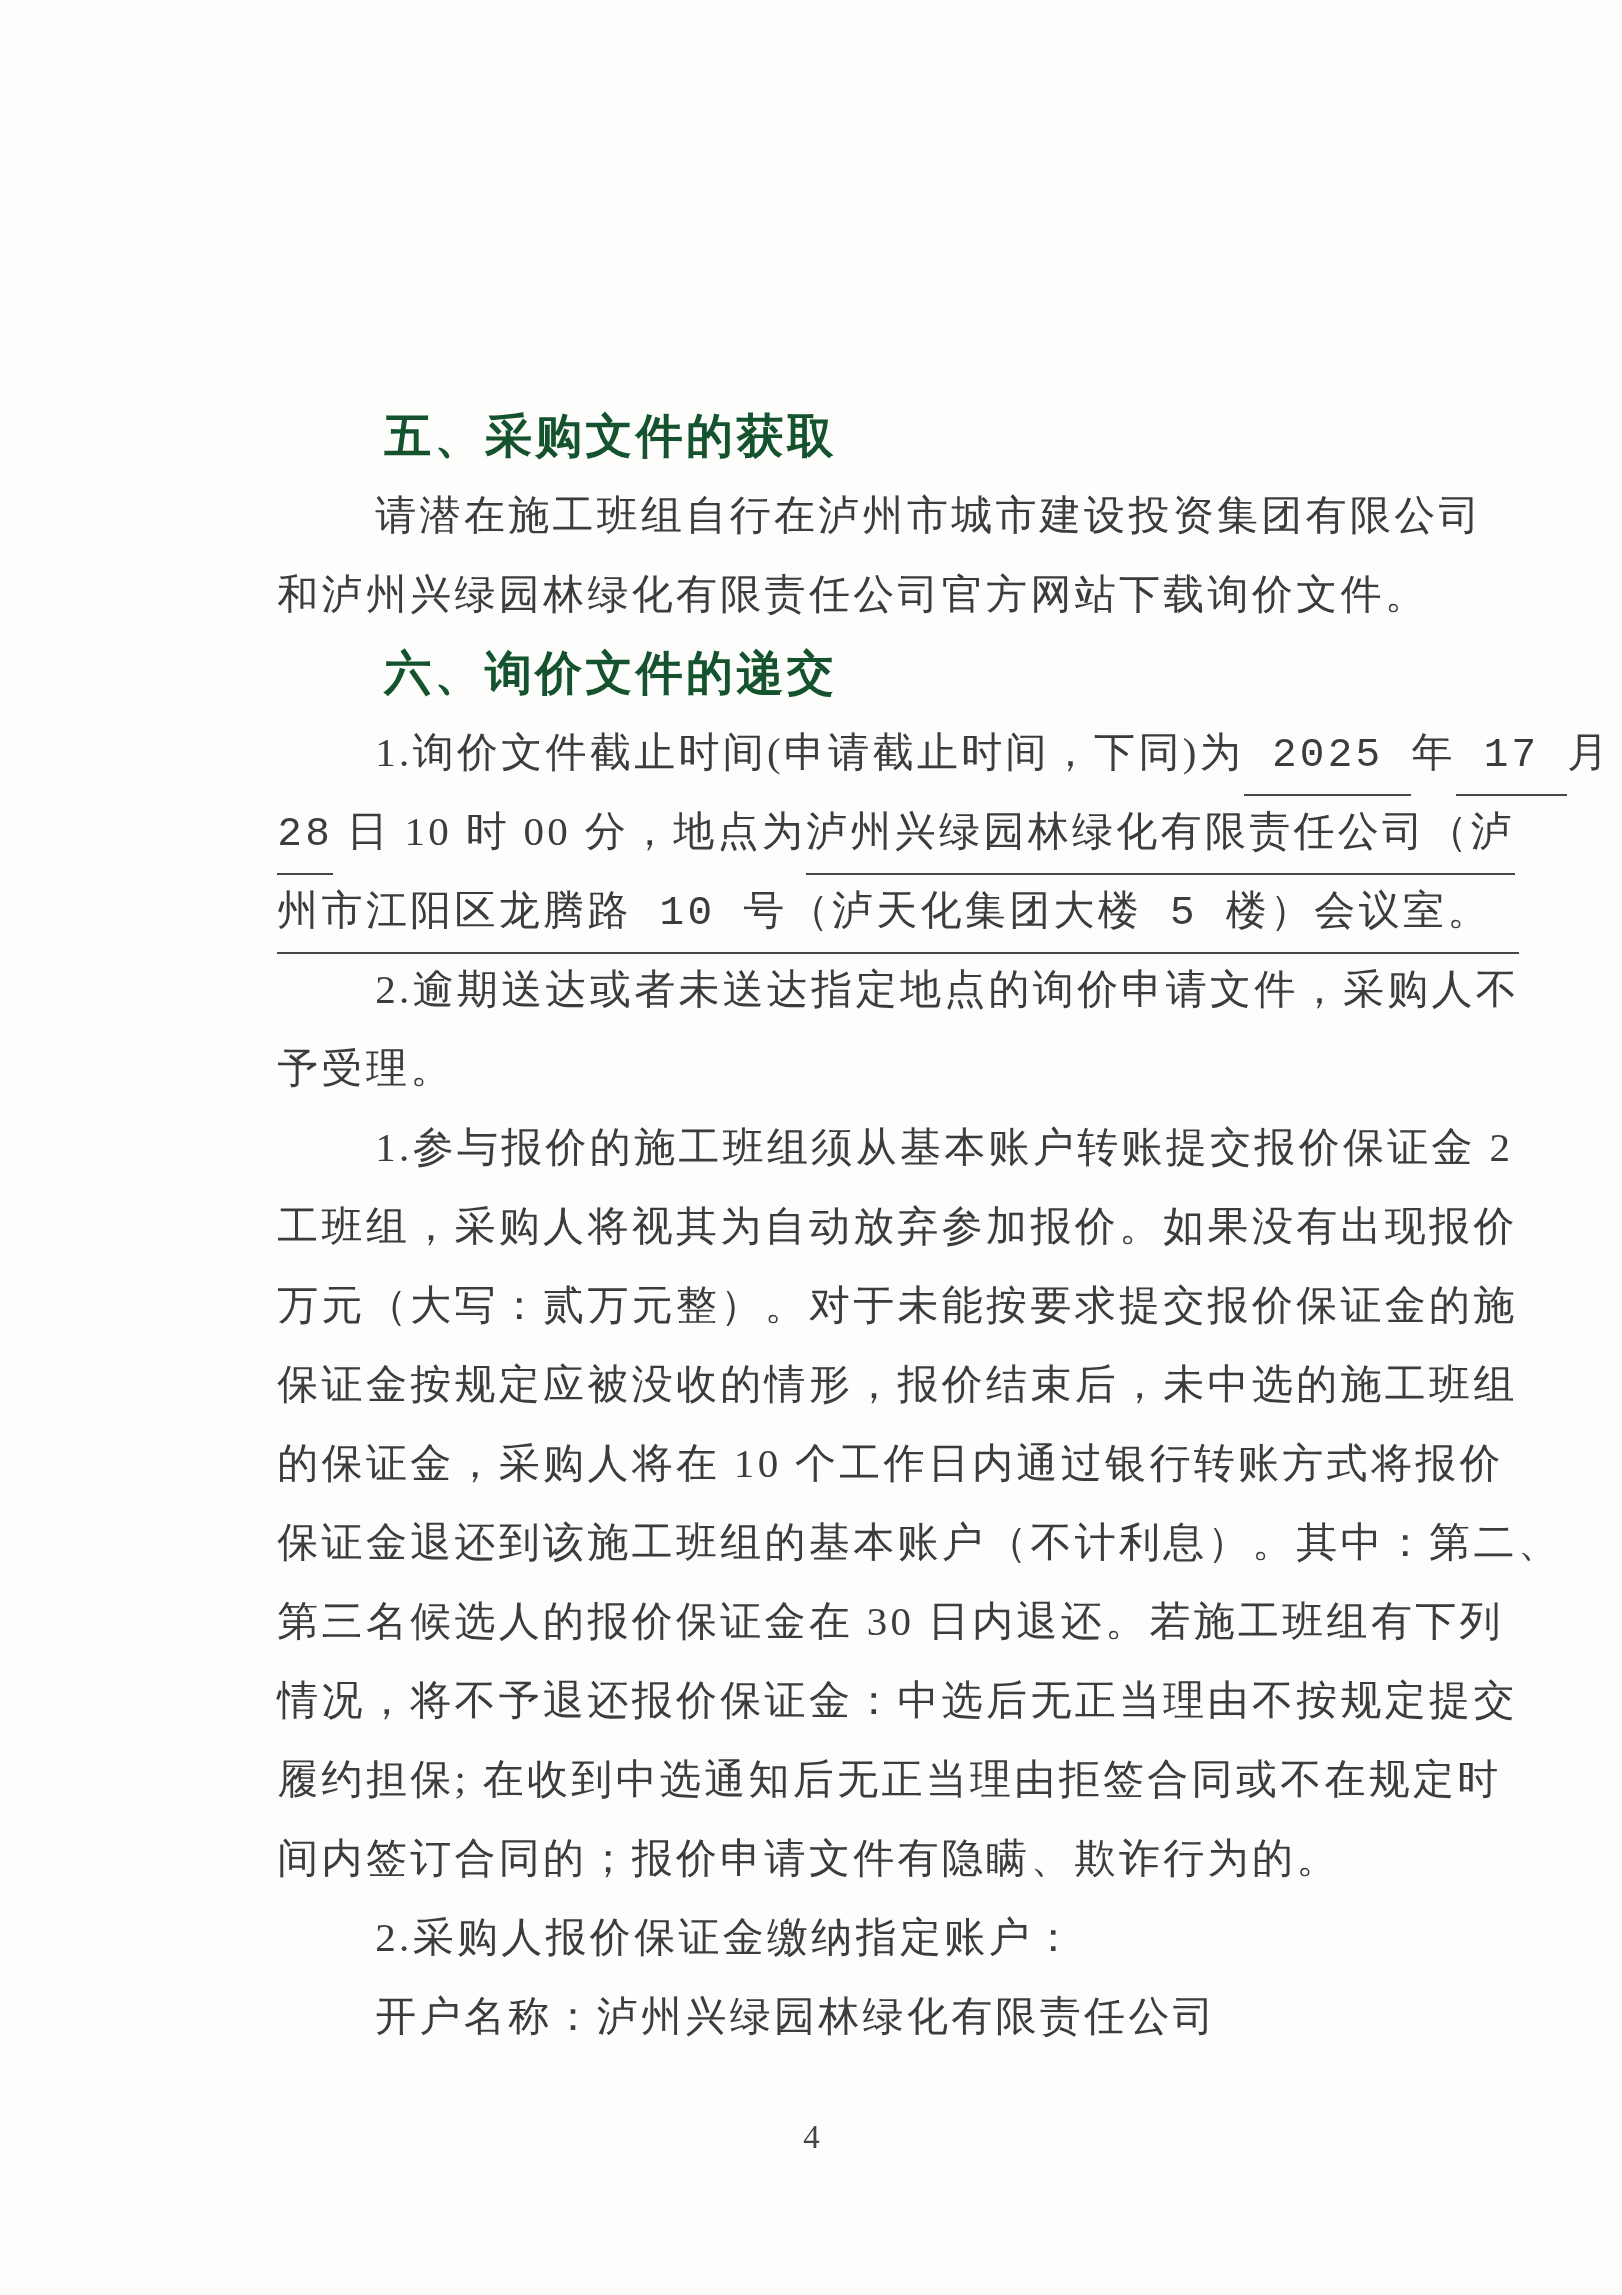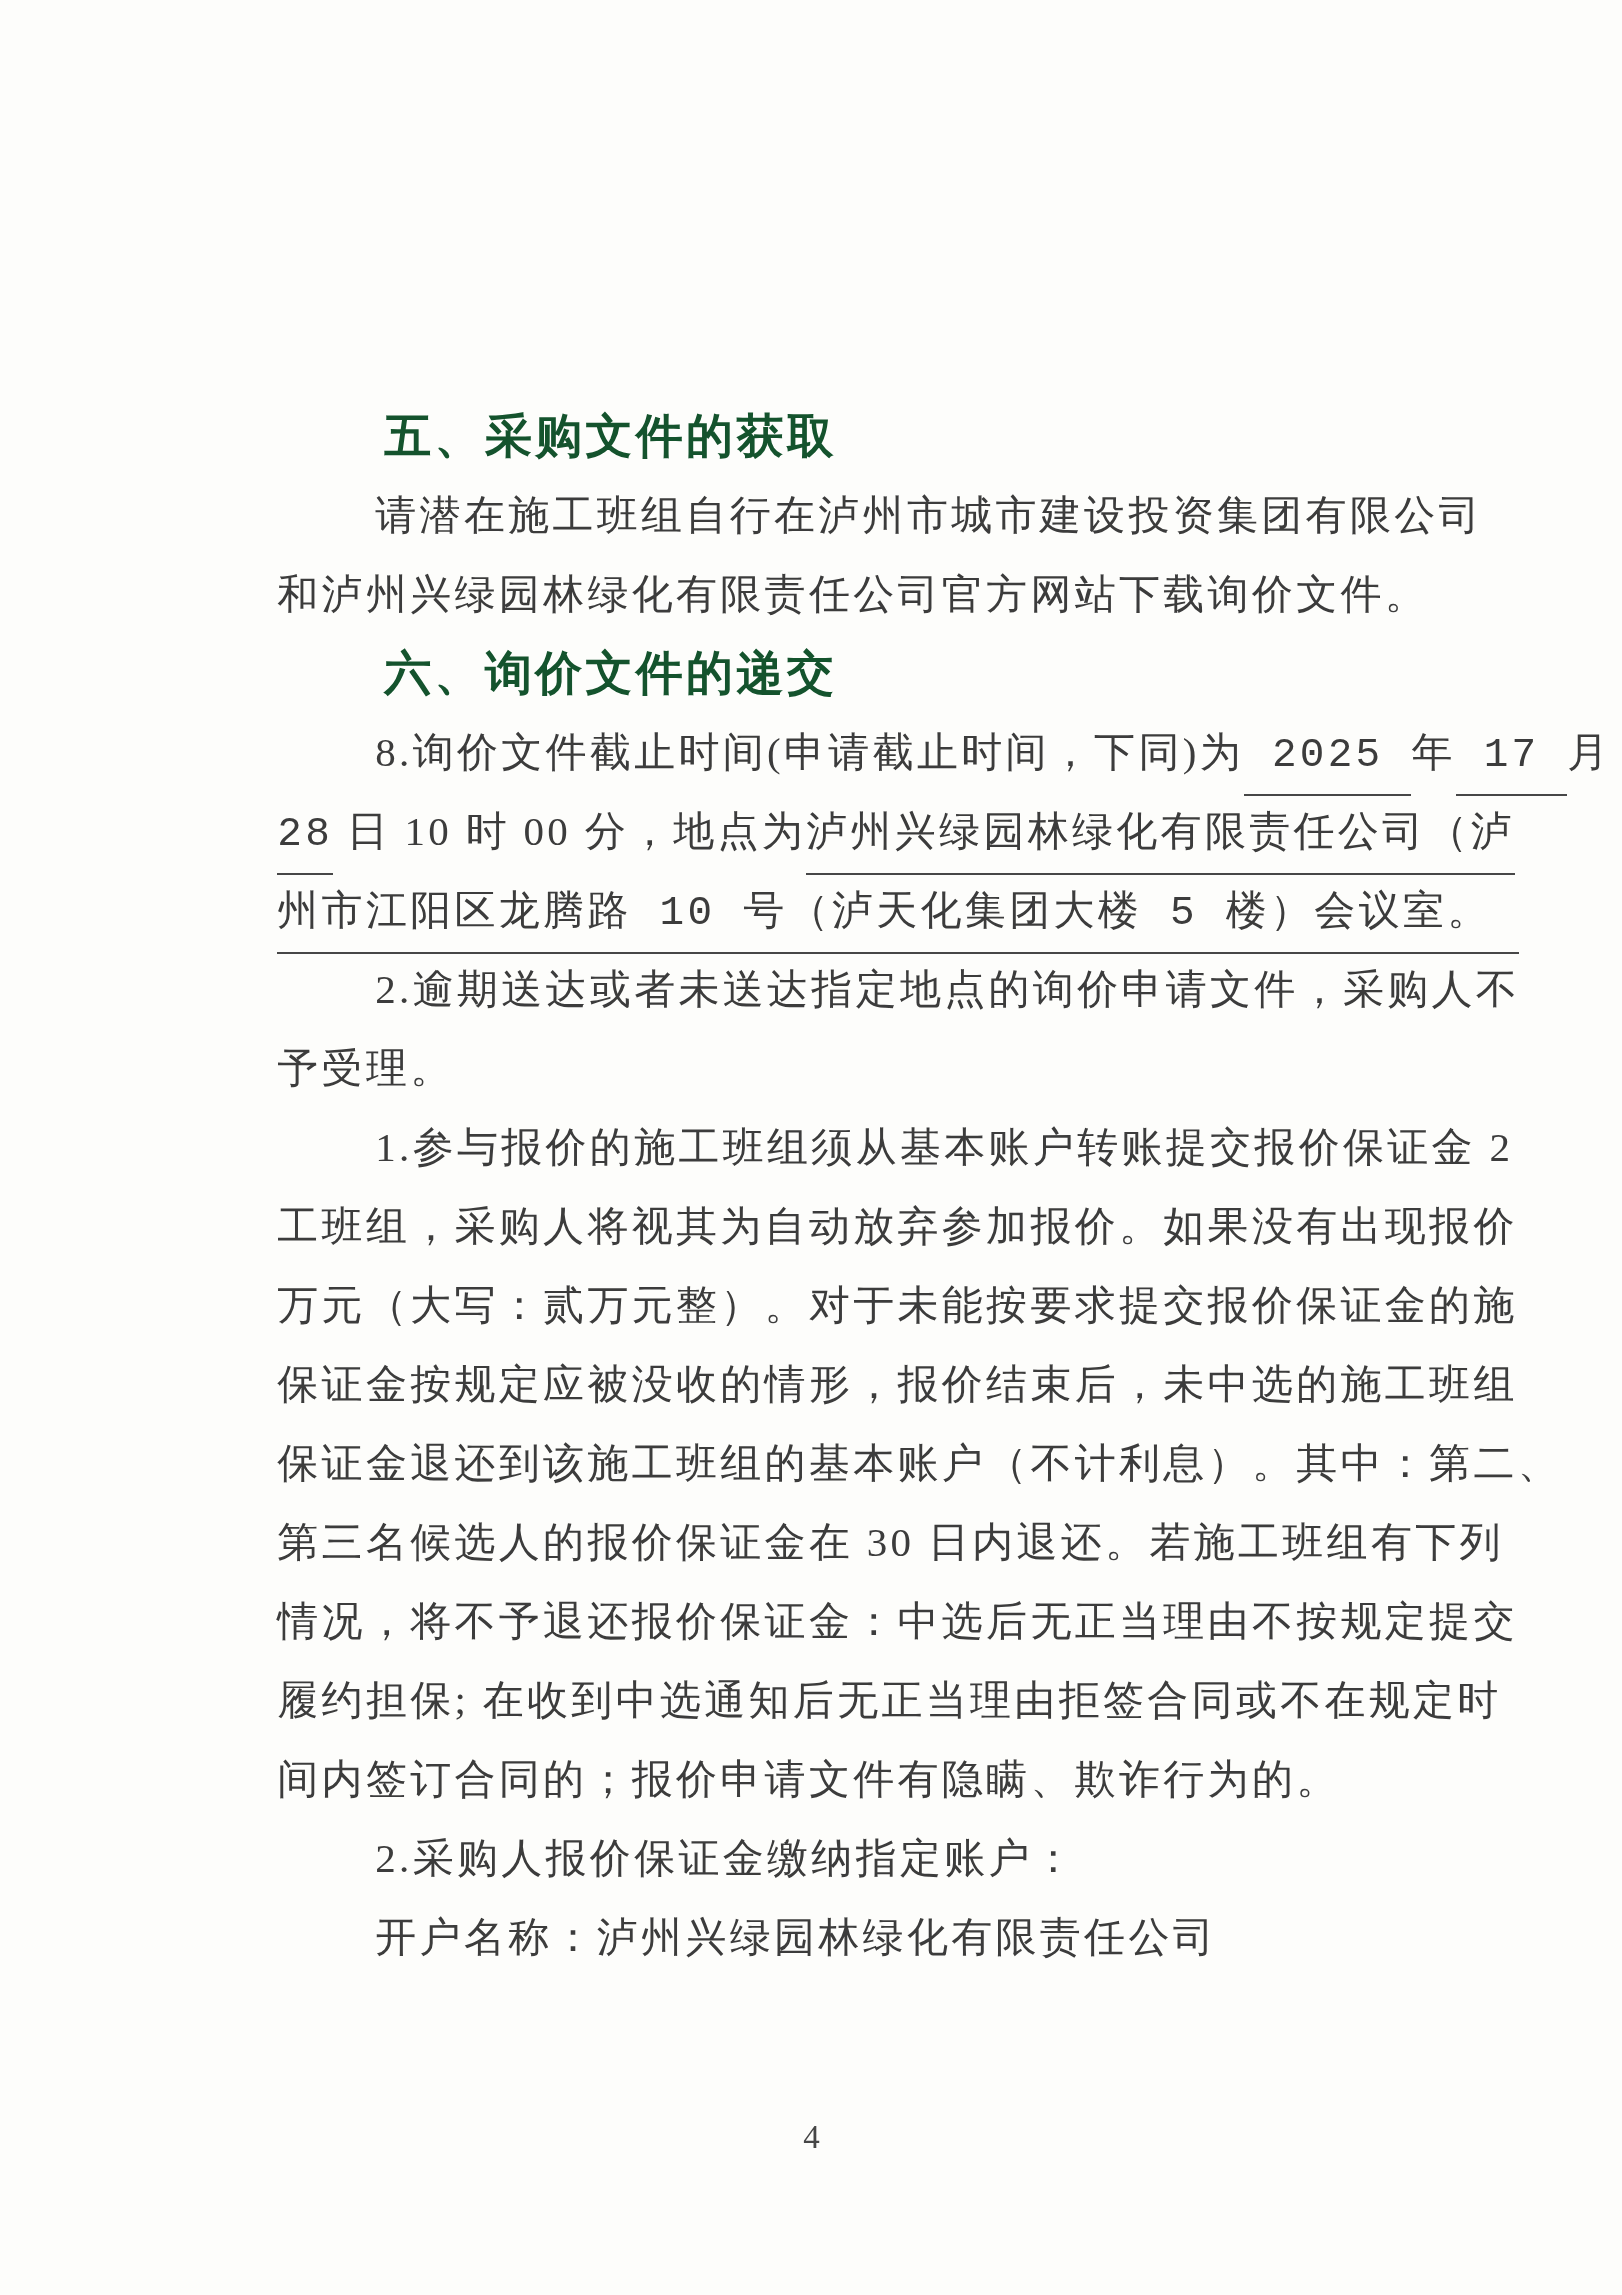--- a/index.html
+++ b/index.html
@@ -62,21 +62,21 @@
     </div>
     <div class="line">
       <span>和泸州兴绿园林绿化有限责任公司官方网站下载询价文件。</span>
     </div>
 
     <div class="line indent heading">
       <span>六、询价文件的递交</span>
     </div>
 
     <div class="line indent">
-      <span>8.询价文件截止时间(申请截止时间，下同)为</span><span class="u"> 2025 </span><span>年</span><span class="u"> 17 </span><span>月</span>
+      <span>1.询价文件截止时间(申请截止时间，下同)为</span><span class="u"> 2025 </span><span>年</span><span class="u"> 17 </span><span>月</span>
     </div>
 
     <div class="line">
       <span class="u">28</span><span> 日 10 时 00 分，地点为</span><span class="u">泸州兴绿园林绿化有限责任公司（泸</span>
     </div>
 
     <div class="line">
       <span class="u">州市江阳区龙腾路 10 号（泸天化集团大楼 5 楼）会议室。 </span>
     </div>
 
@@ -94,20 +94,23 @@
     <div class="line">
       <span>工班组，采购人将视其为自动放弃参加报价。如果没有出现报价</span>
     </div>
     <div class="line">
       <span>万元（大写：贰万元整）。对于未能按要求提交报价保证金的施</span>
     </div>
     <div class="line">
       <span>保证金按规定应被没收的情形，报价结束后，未中选的施工班组</span>
     </div>
     <div class="line">
+      <span>的保证金，采购人将在 10 个工作日内通过银行转账方式将报价</span>
+    </div>
+    <div class="line">
       <span>保证金退还到该施工班组的基本账户（不计利息）。其中：第二、</span>
     </div>
     <div class="line">
       <span>第三名候选人的报价保证金在 30 日内退还。若施工班组有下列</span>
     </div>
     <div class="line">
       <span>情况，将不予退还报价保证金：中选后无正当理由不按规定提交</span>
     </div>
     <div class="line">
       <span>履约担保; 在收到中选通知后无正当理由拒签合同或不在规定时</span>

